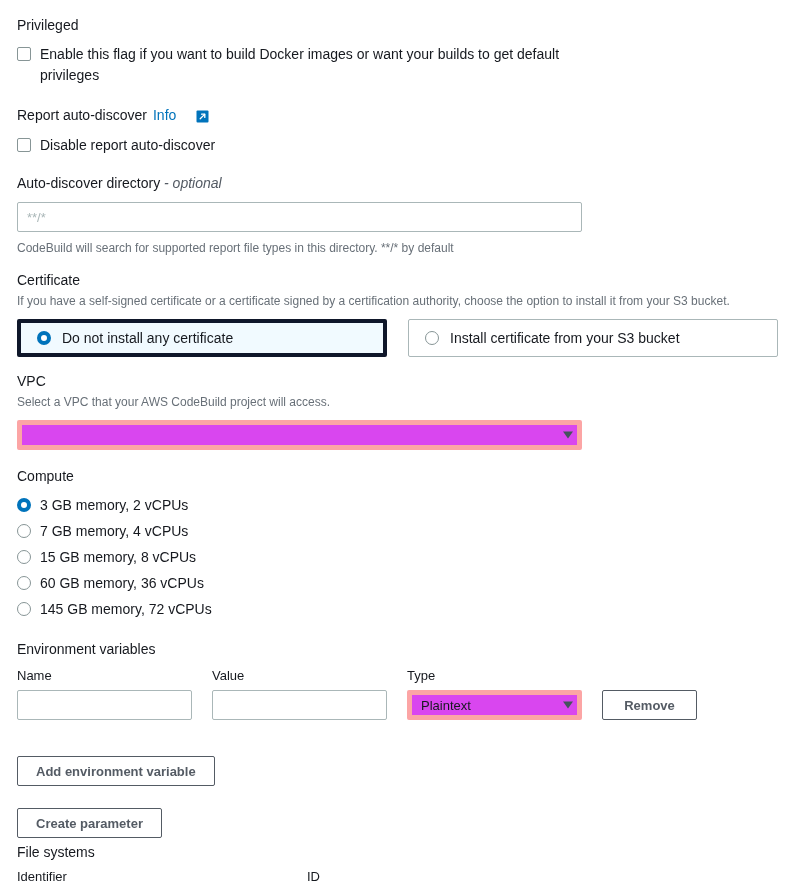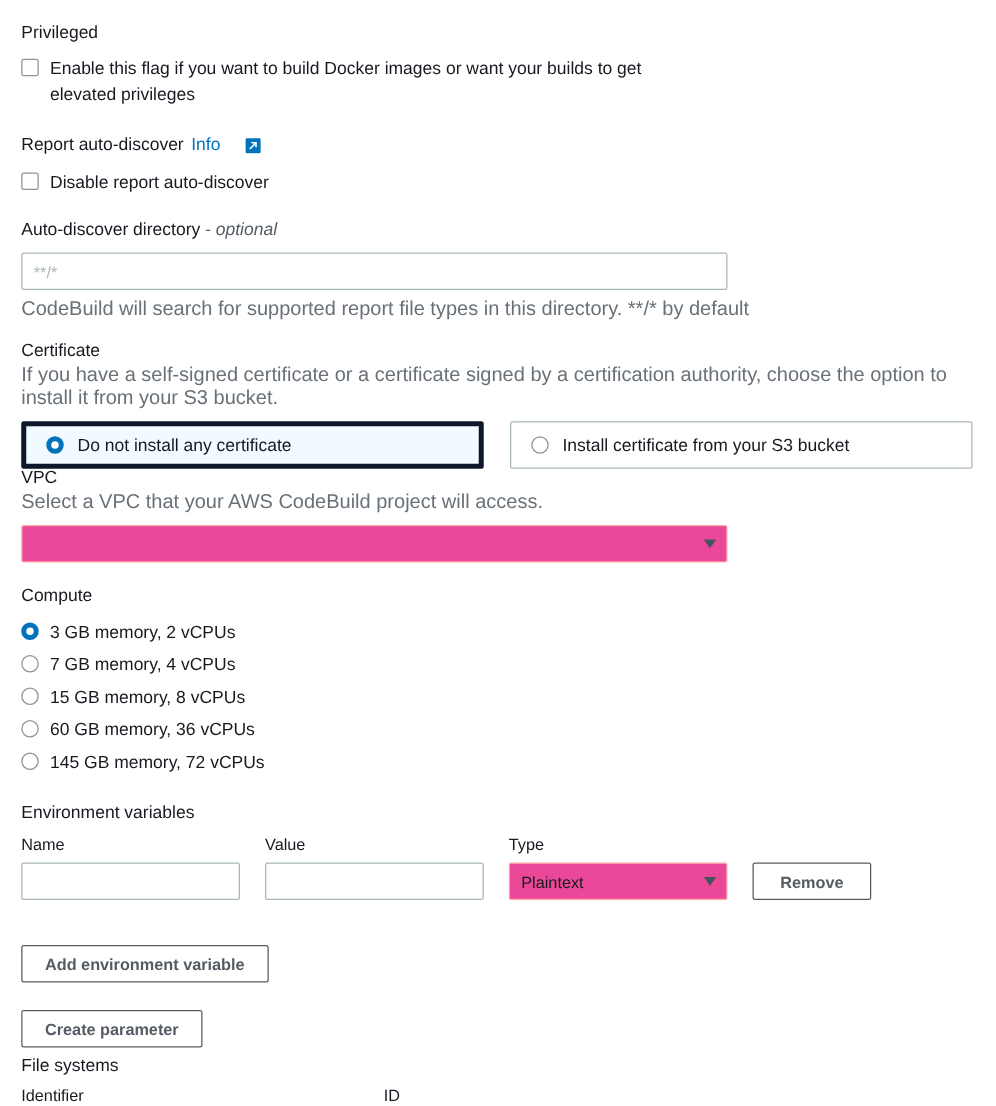--- a/index.html
+++ b/index.html
@@ -24,21 +24,21 @@
   }
 
   
   .section-label {
     font-size: 14px;
     line-height: 20px;
     color: #16191f;
     font-weight: 400;
   }
   .desc {
-    font-size: 16px;
+    font-size: 12px;
     line-height: 18px;
     color: #687078;
     font-weight: 400;
   }
   .optional {
     font-style: italic;
     color: #545b64;
   }
 
   
@@ -93,23 +93,23 @@
     padding: 0 9px;
     outline: none;
   }
   .text-input::placeholder { color: #aab7b8; }
 
   .select-wrap {
     position: relative;
     display: inline-block;
   }
   .select-box {
-    border: 1px solid #fca5a5;
-    border-radius: 2px;
-    background: #ec4899;
+    border: 5px solid #fca5a5;
+    border-radius: 2px;
+    background: #d946ef;
     height: 30px;
     display: flex;
     align-items: center;
     padding: 0 9px;
     font-size: 13px;
     color: #16191f;
   }
   .caret {
     position: absolute;
     right: 9px;
@@ -188,21 +188,21 @@
 </style>
 </head>
 <body>
 
 <div class="page">
 
   <div style="position:absolute; left:17px; top:15px;">
     <div class="section-label">Privileged</div>
     <div class="check-row" style="margin-top:9px; width:560px;">
       <span class="checkbox"></span>
-      <span class="check-label">Enable this flag if you want to build Docker images or want your builds to get elevated privileges</span>
+      <span class="check-label">Enable this flag if you want to build Docker images or want your builds to get default privileges</span>
     </div>
   </div>
 
   <div style="position:absolute; left:17px; top:105px;">
     <div style="display:flex; align-items:center; gap:6px;">
       <span class="section-label">Report auto-discover</span>
       <a href="#" class="info-link">
         <span>Info</span>
         <span class="ext-icon">
           <svg width="13" height="13" viewBox="0 0 13 13" xmlns="http://www.w3.org/2000/svg">

